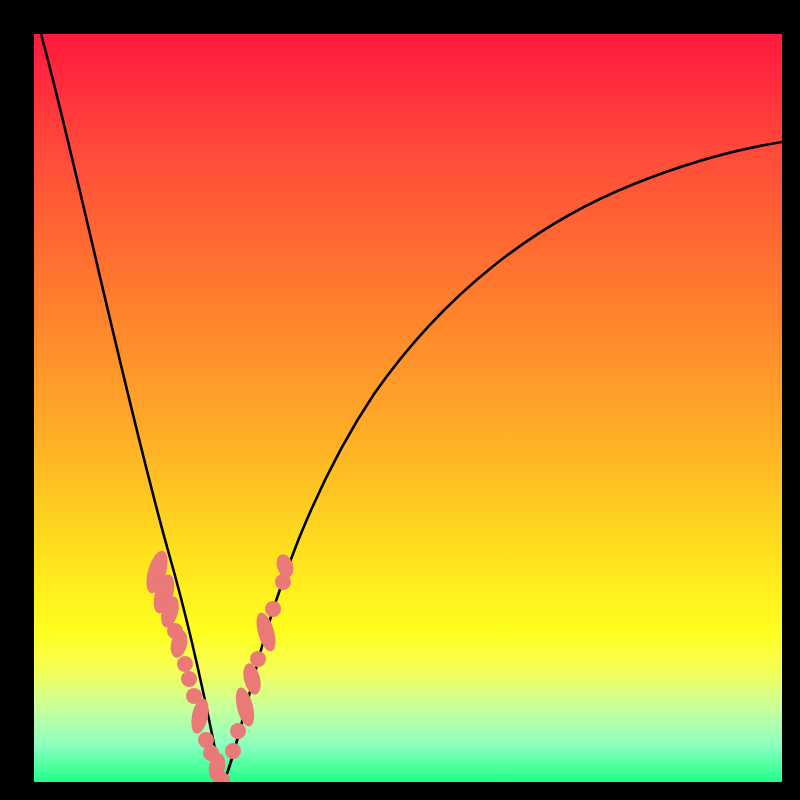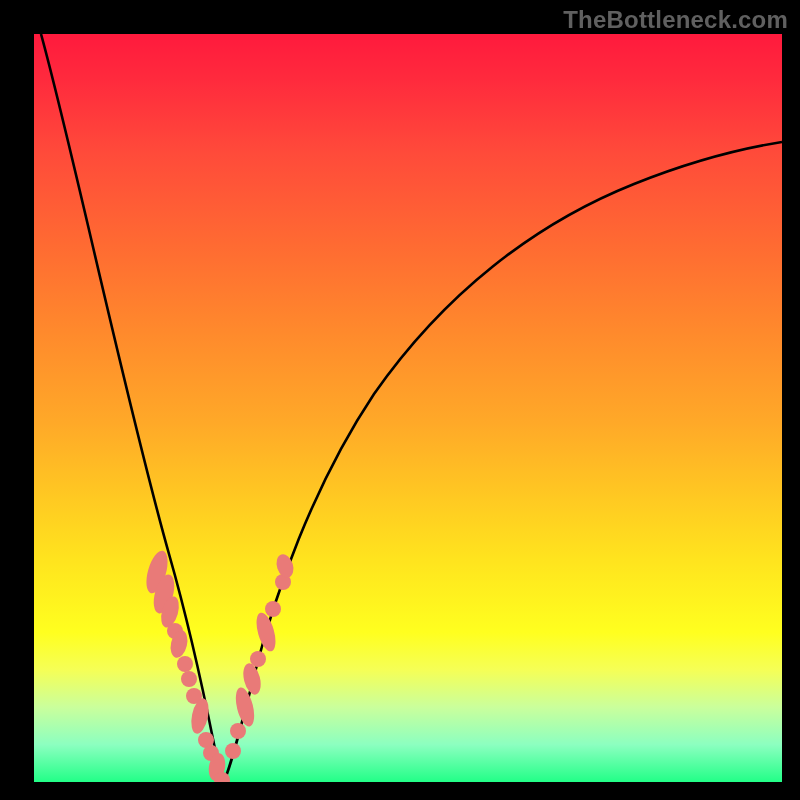--- a/index.html
+++ b/index.html
@@ -98,14 +98,13 @@
         <ellipse cx="218" cy="645" rx="8" ry="16" transform="rotate(-14 218 645)"></ellipse>
         <circle cx="224" cy="625" r="8"></circle>
         <ellipse cx="232" cy="598" rx="8" ry="20" transform="rotate(-16 232 598)"></ellipse>
         <circle cx="239" cy="575" r="8"></circle>
         <circle cx="249" cy="548" r="8"></circle>
         <ellipse cx="251" cy="532" rx="8" ry="12" transform="rotate(-18 251 532)"></ellipse>
       </g>
     </svg>
   </div>
 
-  <div class="watermark">TheBottleneck.com</div>
 </div>
 
 </body></html>

